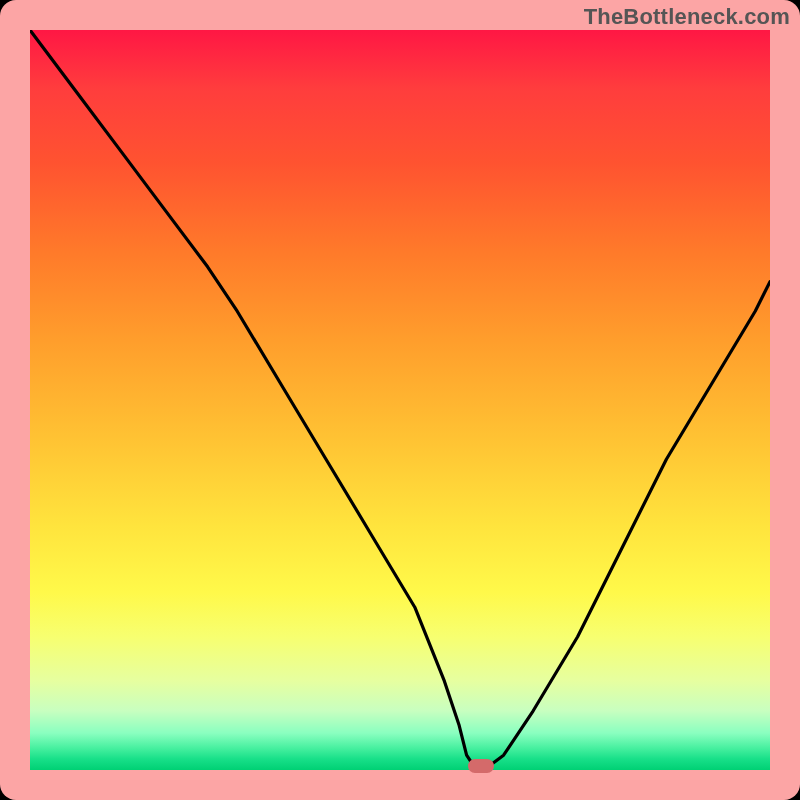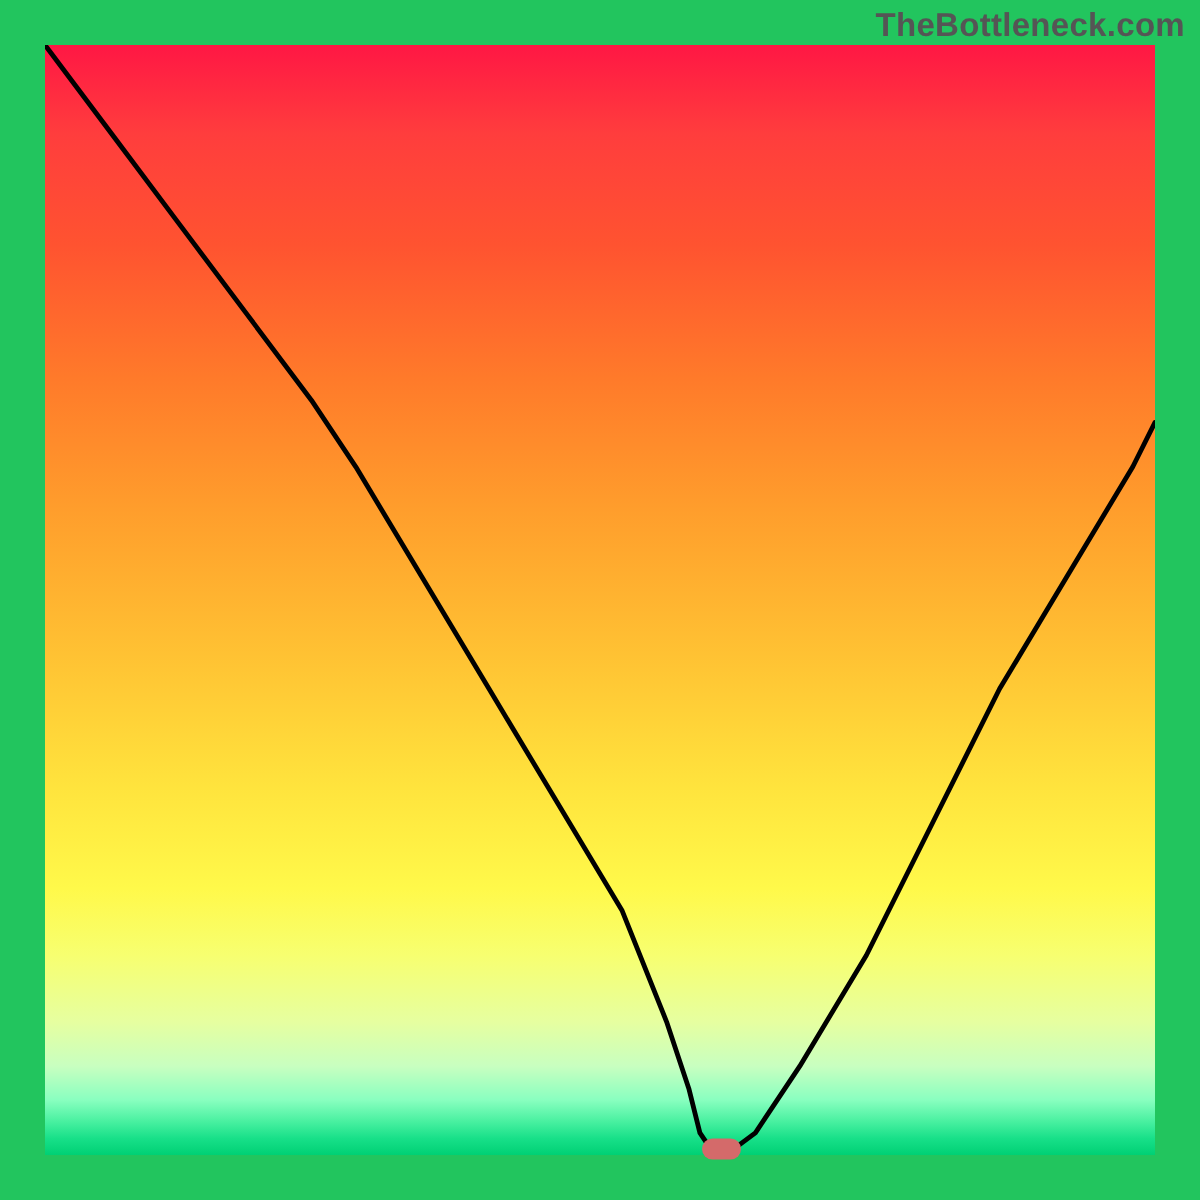--- a/index.html
+++ b/index.html
@@ -8,21 +8,22 @@
     width: 800px;
     height: 800px;
     background: #000;
     overflow: hidden;
     font-family: Arial, Helvetica, sans-serif;
   }
   .frame {
     position: relative;
     width: 800px;
     height: 800px;
-    background: #22c55e;
+    background: #fca5a5;
+    border-radius: 16px;
   }
   .watermark {
     position: absolute;
     top: 4px;
     right: 10px;
     color: #555;
     font-size: 22px;
     font-weight: 600;
     user-select: none;
     letter-spacing: 0.2px;

